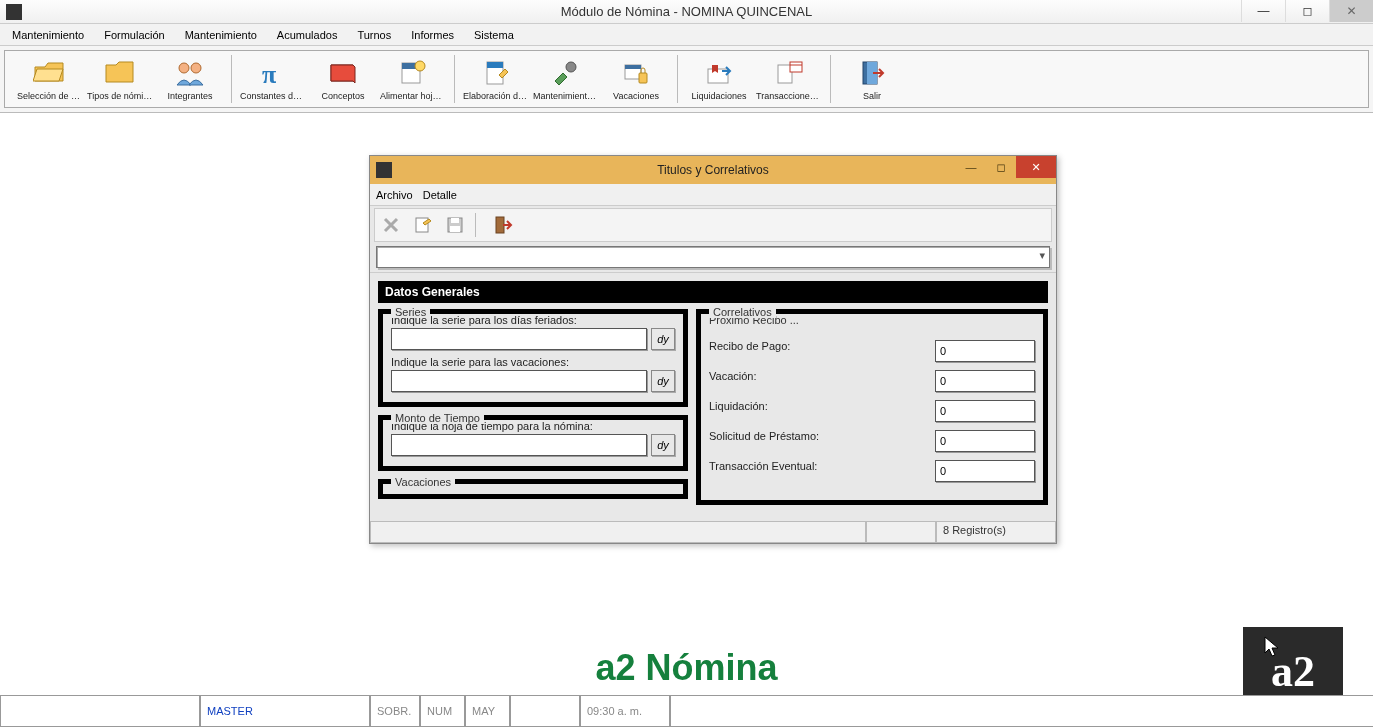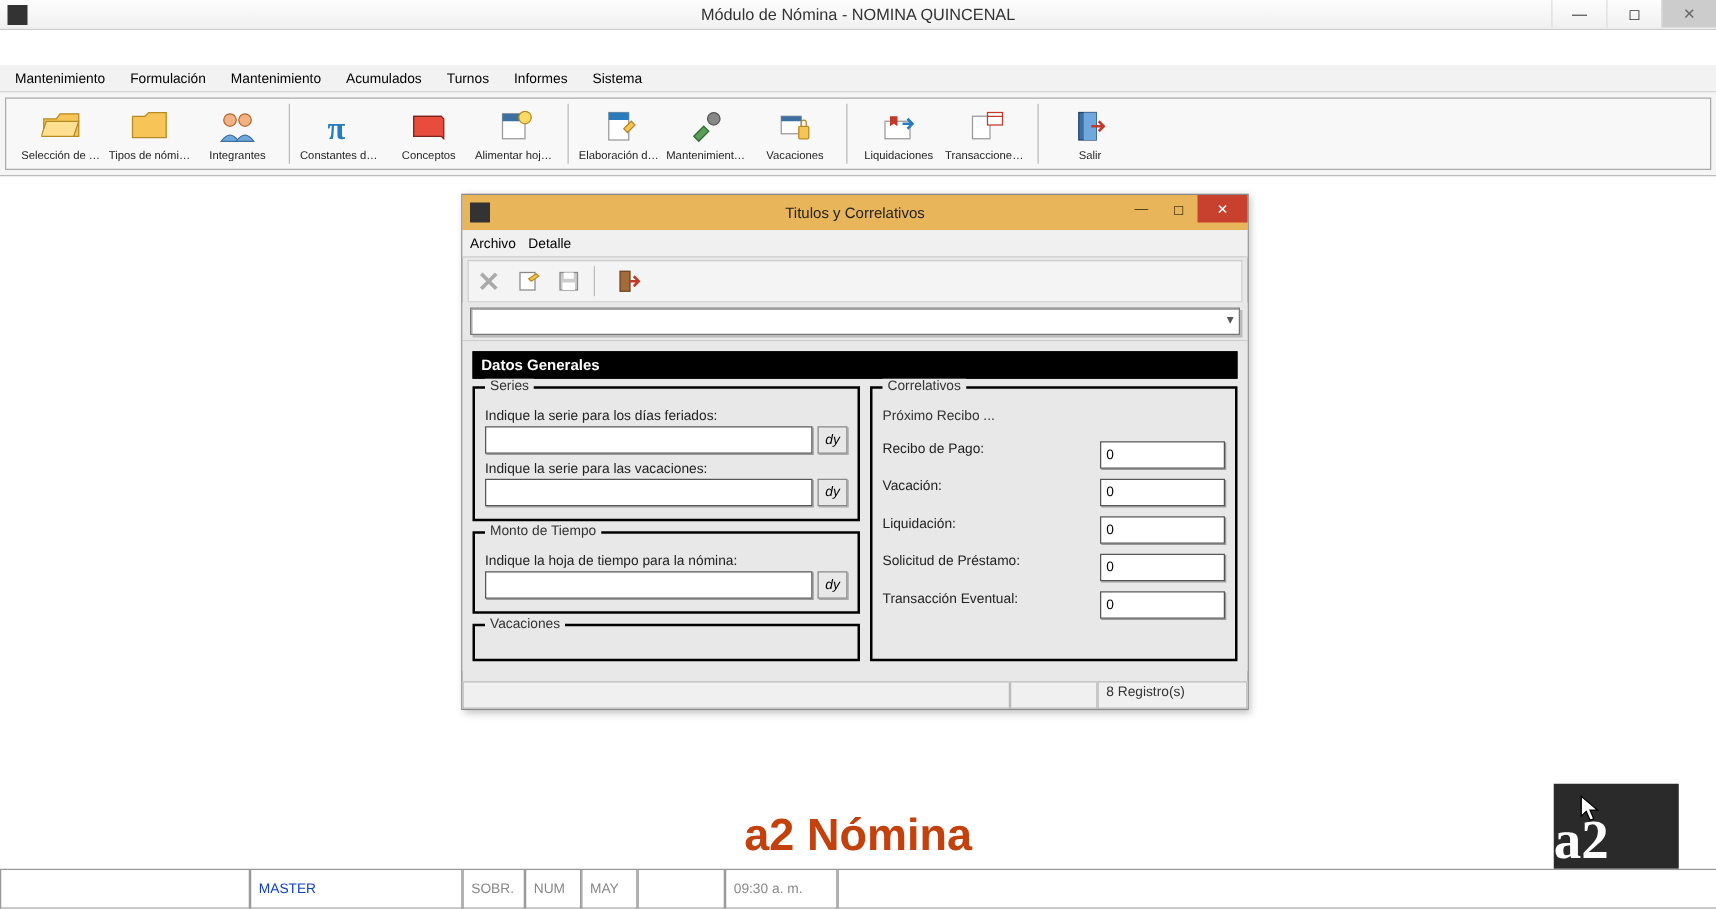--- a/index.html
+++ b/index.html
@@ -7,79 +7,79 @@
 
 
 .main-titlebar { height: 24px; background: linear-gradient(#fdfdfd,#f0f0f0); border-bottom: 1px solid #ccc; display: flex; align-items: center; position: relative; }
 .main-titlebar .appicon { width: 16px; height: 16px; background: #333; margin: 0 6px; display:inline-block; }
 .main-titlebar .title { position:absolute; left:50%; transform:translateX(-50%); font-size: 13px; color:#333; }
 .main-titlebar .winbtns { position:absolute; right:0; display:flex; height:100%; }
 .main-titlebar .winbtn { width: 44px; height: 22px; display:flex; align-items:center; justify-content:center; border-left:1px solid #ddd; color:#333; font-size:12px;}
 .main-titlebar .winbtn.close { background:#ccc; color:#666;}
 
 
-.menubar { height: 22px; background: #f2f2f2; border-bottom:1px solid #ccc; display:flex; align-items:center; padding: 0 4px; gap: 4px; margin-top: 28px;}
+.menubar { height: 22px; background: #f2f2f2; border-bottom:1px solid #ccc; display:flex; align-items:center; padding: 0 4px; gap: 4px;}
 .menubar .mitem { padding: 2px 8px; cursor:default; }
 
 
 .toolbar-wrap { padding: 4px; background:#f5f5f5; border-bottom:1px solid #bbb; }
 .toolbar { display:flex; gap:0; border:1px solid #aaa; background:#f8f8f8; padding:4px; }
 .tgroup { display:flex; padding: 0 6px; border-right:1px solid #bbb; }
 .tgroup:last-child { border-right:none; }
 .tbtn { width: 70px; display:flex; flex-direction:column; align-items:center; justify-content:flex-end; padding:2px 2px; cursor:pointer; }
 .tbtn .ticon { width:36px; height:32px; display:flex; align-items:center; justify-content:center; margin-bottom:2px; }
 .tbtn .tlabel { font-size:9px; color:#222; text-align:center; white-space:nowrap; overflow:hidden; text-overflow:ellipsis; width:100%; }
 
 
-.dialog { position:absolute; left:369px; top:155px; width:630px; background:#e8e8e8; border:1px solid #888; box-shadow: 2px 2px 6px rgba(0,0,0,0.25); }
+.dialog { position:absolute; left:369px; top:155px; width:688px; background:#e8e8e8; border:1px solid #888; box-shadow: 2px 2px 6px rgba(0,0,0,0.25); }
 .dialog .dtitle { height:28px; background:#e8b55a; display:flex; align-items:center; position:relative; }
 .dialog .dtitle .dicon { width:16px; height:16px; background:#333; margin:0 6px; }
 .dialog .dtitle .dtext { position:absolute; left:50%; transform:translateX(-50%); font-size:12px; color:#222; }
 .dialog .dwbtns { position:absolute; right:0; display:flex; height:100%; }
 .dialog .dwbtn { width:30px; height:22px; margin-top:0; display:flex; align-items:center; justify-content:center; font-size:11px; }
 .dialog .dwbtn.min,.dialog .dwbtn.max { background:#e8b55a; color:#4a3a10; }
 .dialog .dwbtn.close2 { background:#c8412e; color:#fff; width:40px; }
 
 .dialog .dmenubar { height:22px; background:#f0f0f0; border-bottom:1px solid #ccc; display:flex; align-items:center; padding:0 6px; gap:10px; }
 .dialog .dtoolbar { height:34px; background:#f4f4f4; border:1px solid #ccc; margin:2px 4px 0 4px; display:flex; align-items:center; padding:2px 4px; gap:8px; }
 .dialog .dtoolbtn { width:24px; height:24px; display:flex; align-items:center; justify-content:center; }
 
 .dialog .dcombo-row { padding:4px 6px 4px 6px; display:flex; background:#e8e8e8; border-bottom:1px solid #ccc;}
 .dialog .dcombo { flex:1; height:22px; border:1px solid #777; background:#fff; box-shadow: inset 1px 1px 0 #aaa, 2px 2px 0 #bbb; position:relative; }
 .dialog .dcombo::after { content:"▾"; position:absolute; right:4px; top:2px; color:#555; font-size:11px; }
 
 .dialog .dbody { padding:8px; background:#e8e8e8; }
 .section-header { background:#000; color:#fff; font-weight:bold; font-size:12px; padding:3px 6px; border:1px solid #000; }
 .dialog .panels { display:flex; gap:8px; padding-top:6px; }
 
-.fieldset { border:2px solid #000000; padding:16px 8px 10px 8px; background:#e8e8e8; position:relative; }
+.fieldset { border:5px solid #000000; padding:0 8px 10px 8px; background:#e8e8e8; position:relative; }
 .fieldset .legend { position:absolute; top:-8px; left:8px; background:#e8e8e8; padding:0 4px; font-size:11px; color:#333; }
 .leftcol { flex: 0 0 310px; display:flex; flex-direction:column; gap:8px; }
 .rightcol { flex:1; }
 
 .flabel { font-size:11px; color:#222; margin-bottom:2px; display:block; }
 .row-inline { display:flex; align-items:center; gap:4px; }
 .tinput { height:22px; border:1px solid #555; background:#fff; box-shadow: 1px 1px 0 #999; padding:2px 4px; font-size:11px; }
 .tinput.small { flex:1; }
 .pickbtn { width:24px; height:22px; border:1px solid #888; background:#e8e8e8; display:flex; align-items:center; justify-content:center; font-style:italic; font-size:11px; box-shadow:1px 1px 0 #aaa;}
 
 .corr-row { display:flex; align-items:flex-start; margin-bottom:8px; }
 .corr-row .clabel { flex:1; font-size:11px; color:#222; }
 .corr-row .cval { width:100px; }
 
 .dialog .dstatus { height:22px; background:#f0f0f0; border-top:1px solid #bbb; display:flex; margin-top:8px;}
 .dialog .dstatus .dcell { border:1px solid #bbb; border-top:none; padding:2px 6px; font-size:11px; color:#333; }
 .dialog .dstatus .dcell.spacer { flex:1; }
 .dialog .dstatus .dcell.mid { width:70px; }
 
 
-.watermark { position:absolute; left:50%; bottom:38px; transform:translateX(-50%); font-size:36px; font-weight:bold; color:#c2410c; font-family: Arial, sans-serif; text-shadow:1px 1px 0 #fff; pointer-events:none; }
-
-
-.a2logo { position:absolute; right:30px; bottom:10px; width:100px; height:90px; background:#2a2a2a; color:#fff; display:flex; flex-direction:column; justify-content:center; }
+.watermark { position:absolute; left:50%; bottom:38px; transform:translateX(-50%); font-size:36px; font-weight:bold; color:#15803d; font-family: Arial, sans-serif; text-shadow:1px 1px 0 #fff; pointer-events:none; }
+
+
+.a2logo { position:absolute; right:30px; bottom:10px; width:100px; height:90px; background:#2a2a2a; color:#fff; display:flex; flex-direction:column; align-items:center; justify-content:center; }
 .a2logo .cursor { position:absolute; top:8px; left:18px; }
 .a2logo .atext { font-size:44px; font-weight:bold; font-family: Georgia, serif; line-height:1; margin-top:10px;}
 .a2logo .a2sub { font-size:8px; letter-spacing:3px; color:#ccc; margin-top:2px;}
 
 
 .statusbar { position:absolute; bottom:0; left:0; right:0; height:32px; background:#fff; border-top:1px solid #999; display:flex; }
 .statusbar .scell { border:1px solid #999; border-top:none; height:100%; display:flex; align-items:center; padding:0 6px; font-size:11px; color:#888; }
 .statusbar .scell.blue { color:#1040c0; }
 
 svg { display:block; }

